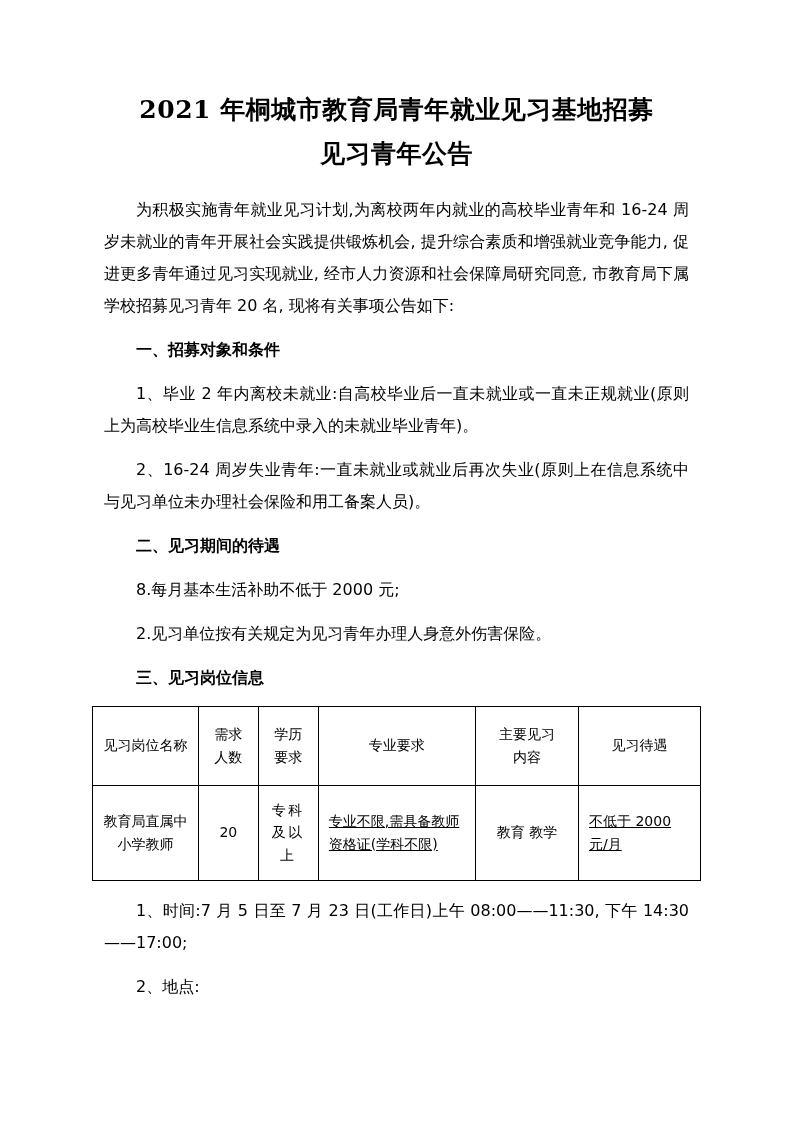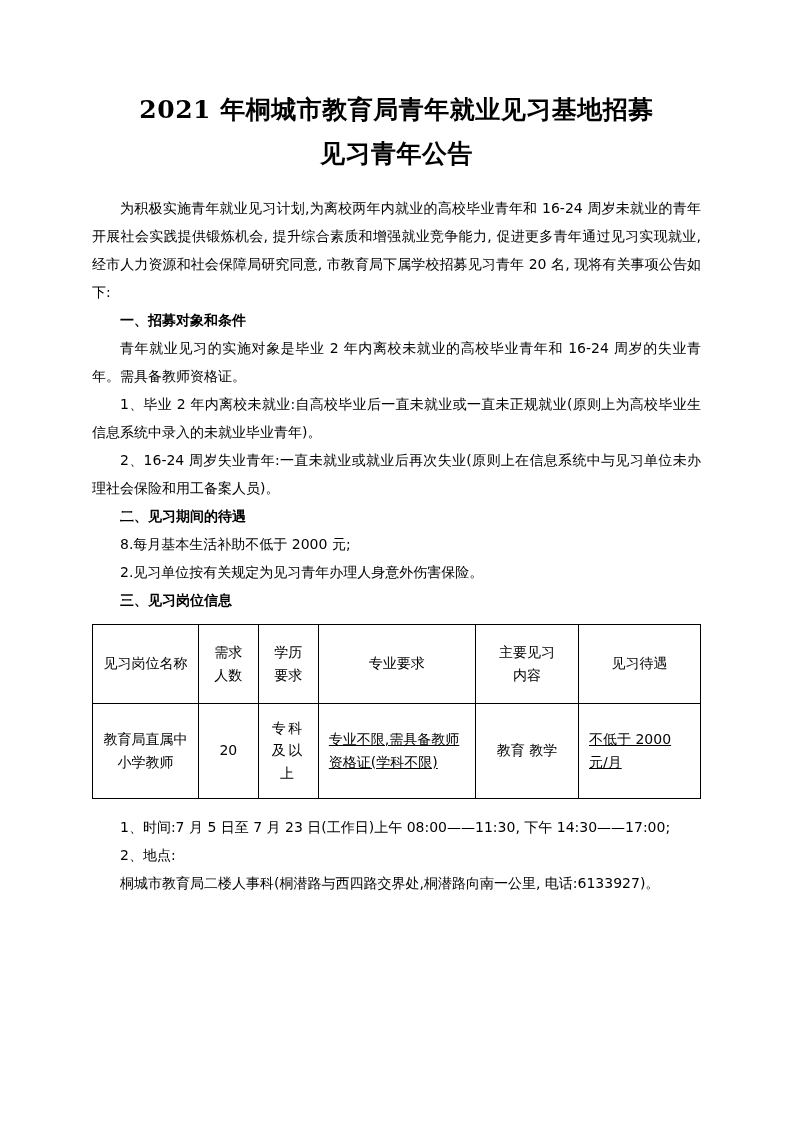--- a/index.html
+++ b/index.html
@@ -31,22 +31,22 @@
     letter-spacing: 0.5px;
     margin: 0 0 4px 0;
   }
   .doc-title .line2 {
     display: block;
   }
   .body-block {
     margin-top: 18px;
   }
   p {
-    margin: 0;
-    font-size: 14px;
+    margin: 12px;
+    font-size: 16px;
     line-height: 2.0;
     text-align: justify;
     text-justify: inter-ideograph;
   }
   p.indent {
     text-indent: 2em;
   }
   p.heading {
     text-indent: 2em;
     font-weight: bold;
@@ -97,21 +97,20 @@
   <h1 class="doc-title">
     <span>2021 年桐城市教育局青年就业见习基地招募</span>
     <span class="line2">见习青年公告</span>
   </h1>
 
   <div class="body-block">
 
     <p class="indent">为积极实施青年就业见习计划,为离校两年内就业的高校毕业青年和 16-24 周岁未就业的青年开展社会实践提供锻炼机会, 提升综合素质和增强就业竞争能力, 促进更多青年通过见习实现就业, 经市人力资源和社会保障局研究同意, 市教育局下属学校招募见习青年 20 名, 现将有关事项公告如下:</p>
 
     <p class="heading">一、招募对象和条件</p>
-    <p class="indent">青年就业见习的实施对象是毕业 2 年内离校未就业的高校毕业青年和 16-24 周岁的失业青年。需具备教师资格证。</p>
     <p class="indent">1、毕业 2 年内离校未就业:自高校毕业后一直未就业或一直未正规就业(原则上为高校毕业生信息系统中录入的未就业毕业青年)。</p>
     <p class="indent">2、16-24 周岁失业青年:一直未就业或就业后再次失业(原则上在信息系统中与见习单位未办理社会保险和用工备案人员)。</p>
 
     <p class="heading">二、见习期间的待遇</p>
     <p class="indent">8.每月基本生活补助不低于 2000 元;</p>
     <p class="indent">2.见习单位按有关规定为见习青年办理人身意外伤害保险。</p>
 
     <p class="heading">三、见习岗位信息</p>
 
     <div class="table-wrap">
@@ -144,17 +143,16 @@
             <td class="c-center">教育 教学</td>
             <td class="c-left">不低于 2000 元/月</td>
           </tr>
         </tbody>
       </table>
     </div>
 
     <div class="after-table">
       <p class="indent">1、时间:7 月 5 日至 7 月 23 日(工作日)上午 08:00——11:30, 下午 14:30——17:00;</p>
       <p class="indent">2、地点:</p>
-      <p class="indent">桐城市教育局二楼人事科(桐潜路与西四路交界处,桐潜路向南一公里, 电话:6133927)。</p>
     </div>
 
   </div>
 </div>
 
 </body></html>

